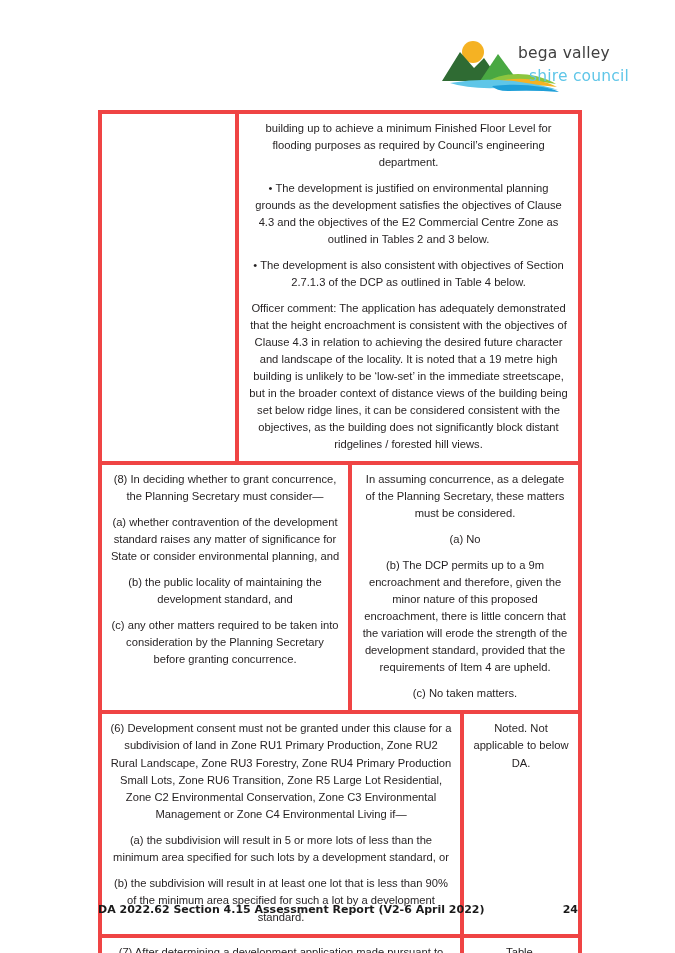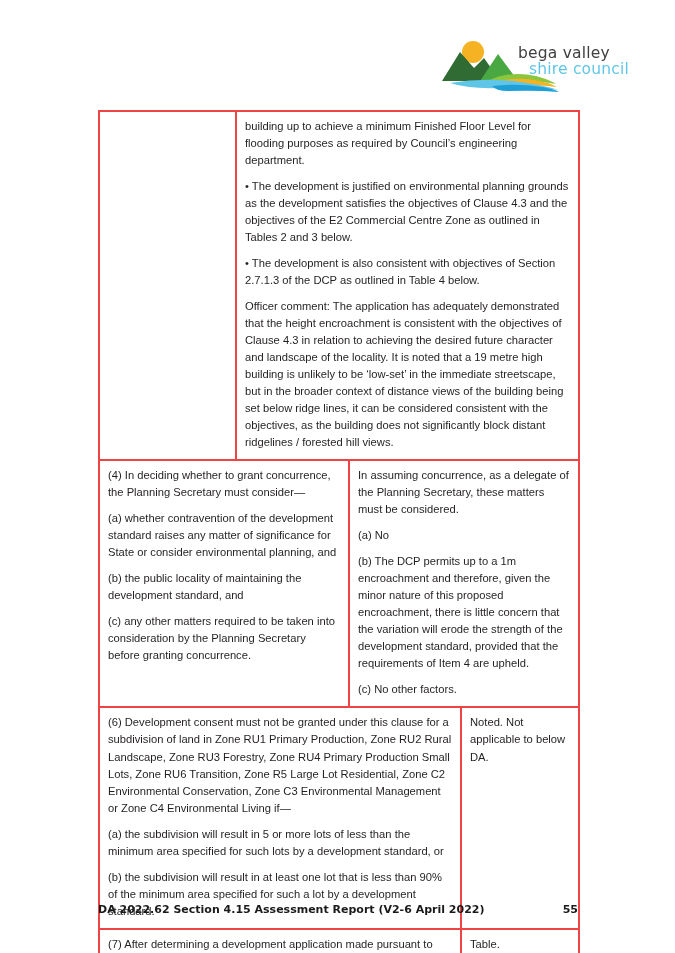--- a/index.html
+++ b/index.html
@@ -41,40 +41,41 @@
     color: #404040;
     font-family: "DejaVu Sans", sans-serif;
     display: block;
   }
   .logo-line2 {
     font-size: 15.5px;
     letter-spacing: 0.2px;
     color: #5fc6e8;
     font-family: "DejaVu Sans", sans-serif;
     display: block;
-    margin-top: 0;
+    margin-top: 7px;
     margin-left: 11px;
   }
 
   
   #clause-table {
     position: absolute;
     left: 98px;
     top: 110px;
     width: 480px;
     border-collapse: collapse;
     table-layout: fixed;
   }
   #clause-table td {
-    border: 2px solid #ef4444;
+    border: 4px solid #ef4444;
     vertical-align: top;
     padding: 6px 8px 8px 8px;
     font-size: 11.2px;
     line-height: 1.52;
     color: #231f20;
+    text-align: center;
   }
   #clause-table p {
     margin: 0 0 9px 0;
   }
   #clause-table p:last-child {
     margin-bottom: 0;
   }
   .cell-empty {
     padding: 0 !important;
   }
@@ -132,30 +133,30 @@
       <td class="cell-empty"></td>
       <td colspan="3">
         <p>building up to achieve a minimum Finished Floor Level for flooding purposes as required by Council’s engineering department.</p>
         <p>• The development is justified on environmental planning grounds as the development satisfies the objectives of Clause 4.3 and the objectives of the E2 Commercial Centre Zone as outlined in Tables 2 and 3 below.</p>
         <p>• The development is also consistent with objectives of Section 2.7.1.3 of the DCP as outlined in Table 4 below.</p>
         <p>Officer comment: The application has adequately demonstrated that the height encroachment is consistent with the objectives of Clause 4.3 in relation to achieving the desired future character and landscape of the locality. It is noted that a 19 metre high building is unlikely to be ‘low-set’ in the immediate streetscape, but in the broader context of distance views of the building being set below ridge lines, it can be considered consistent with the objectives, as the building does not significantly block distant ridgelines / forested hill views.</p>
       </td>
     </tr>
     <tr>
       <td colspan="2">
-        <p>(4)  In deciding whether to grant concurrence, the Planning Secretary must consider—</p>
+        <p>(8)  In deciding whether to grant concurrence, the Planning Secretary must consider—</p>
         <p>(a)  whether contravention of the development standard raises any matter of significance for State or consider environmental planning, and</p>
         <p>(b)  the public locality of maintaining the development standard, and</p>
         <p>(c)  any other matters required to be taken into consideration by the Planning Secretary before granting concurrence.</p>
       </td>
       <td colspan="2">
         <p>In assuming concurrence, as a delegate of the Planning Secretary, these matters must be considered.</p>
         <p>(a) No</p>
-        <p>(b) The DCP permits up to a 1m encroachment and therefore, given the minor nature of this proposed encroachment, there is little concern that the variation will erode the strength of the development standard, provided that the requirements of Item 4 are upheld.</p>
-        <p>(c) No other factors.</p>
+        <p>(b) The DCP permits up to a 9m encroachment and therefore, given the minor nature of this proposed encroachment, there is little concern that the variation will erode the strength of the development standard, provided that the requirements of Item 4 are upheld.</p>
+        <p>(c) No taken matters.</p>
       </td>
     </tr>
     <tr>
       <td colspan="3">
         <p>(6)  Development consent must not be granted under this clause for a subdivision of land in Zone RU1 Primary Production, Zone RU2 Rural Landscape, Zone RU3 Forestry, Zone RU4 Primary Production Small Lots, Zone RU6 Transition, Zone R5 Large Lot Residential, Zone C2 Environmental Conservation, Zone C3 Environmental Management or Zone C4 Environmental Living if—</p>
         <p>(a)  the subdivision will result in 5 or more lots of less than the minimum area specified for such lots by a development standard, or</p>
         <p>(b)  the subdivision will result in at least one lot that is less than 90% of the minimum area specified for such a lot by a development standard.</p>
       </td>
       <td>
         <p>Noted. Not applicable to below DA.</p>
@@ -167,14 +168,14 @@
       </td>
       <td>
         <p>Table.</p>
       </td>
     </tr>
   </tbody>
 </table>
 
 <div id="page-footer">
   <span>DA 2022.62 Section 4.15 Assessment Report (V2-6 April 2022)</span>
-  <span>55</span>
+  <span>24</span>
 </div>
 
 </body></html>

